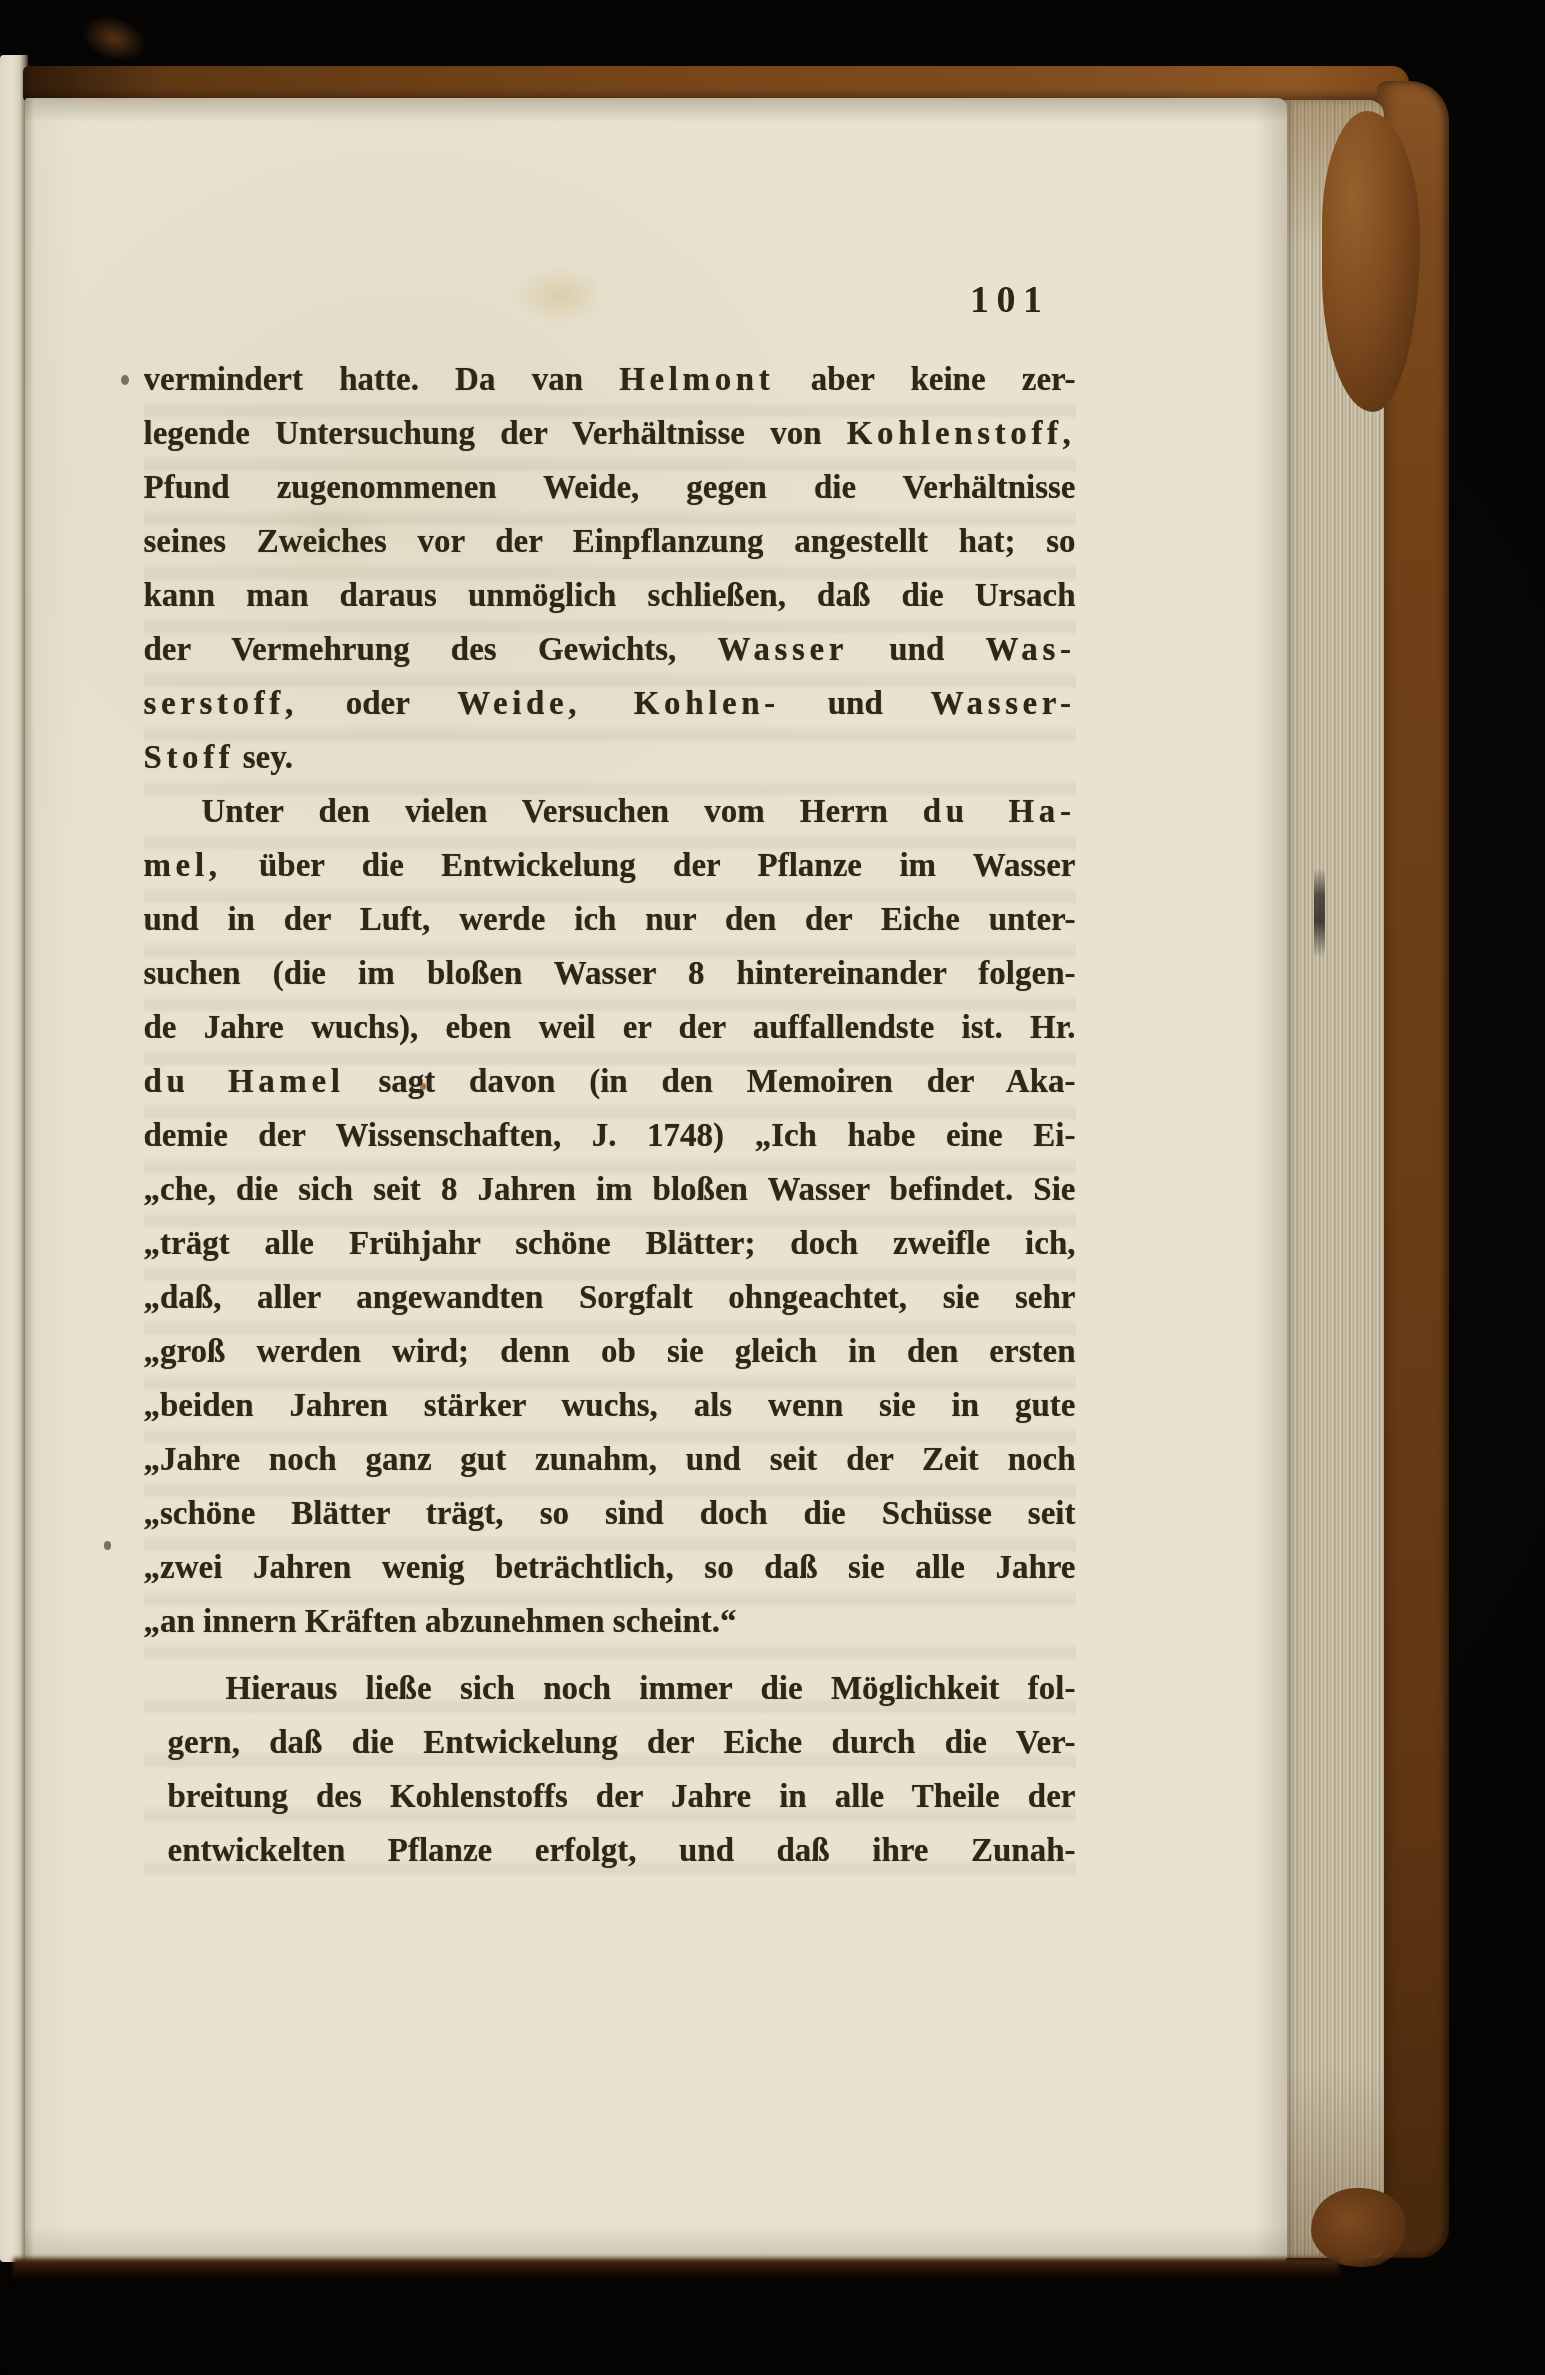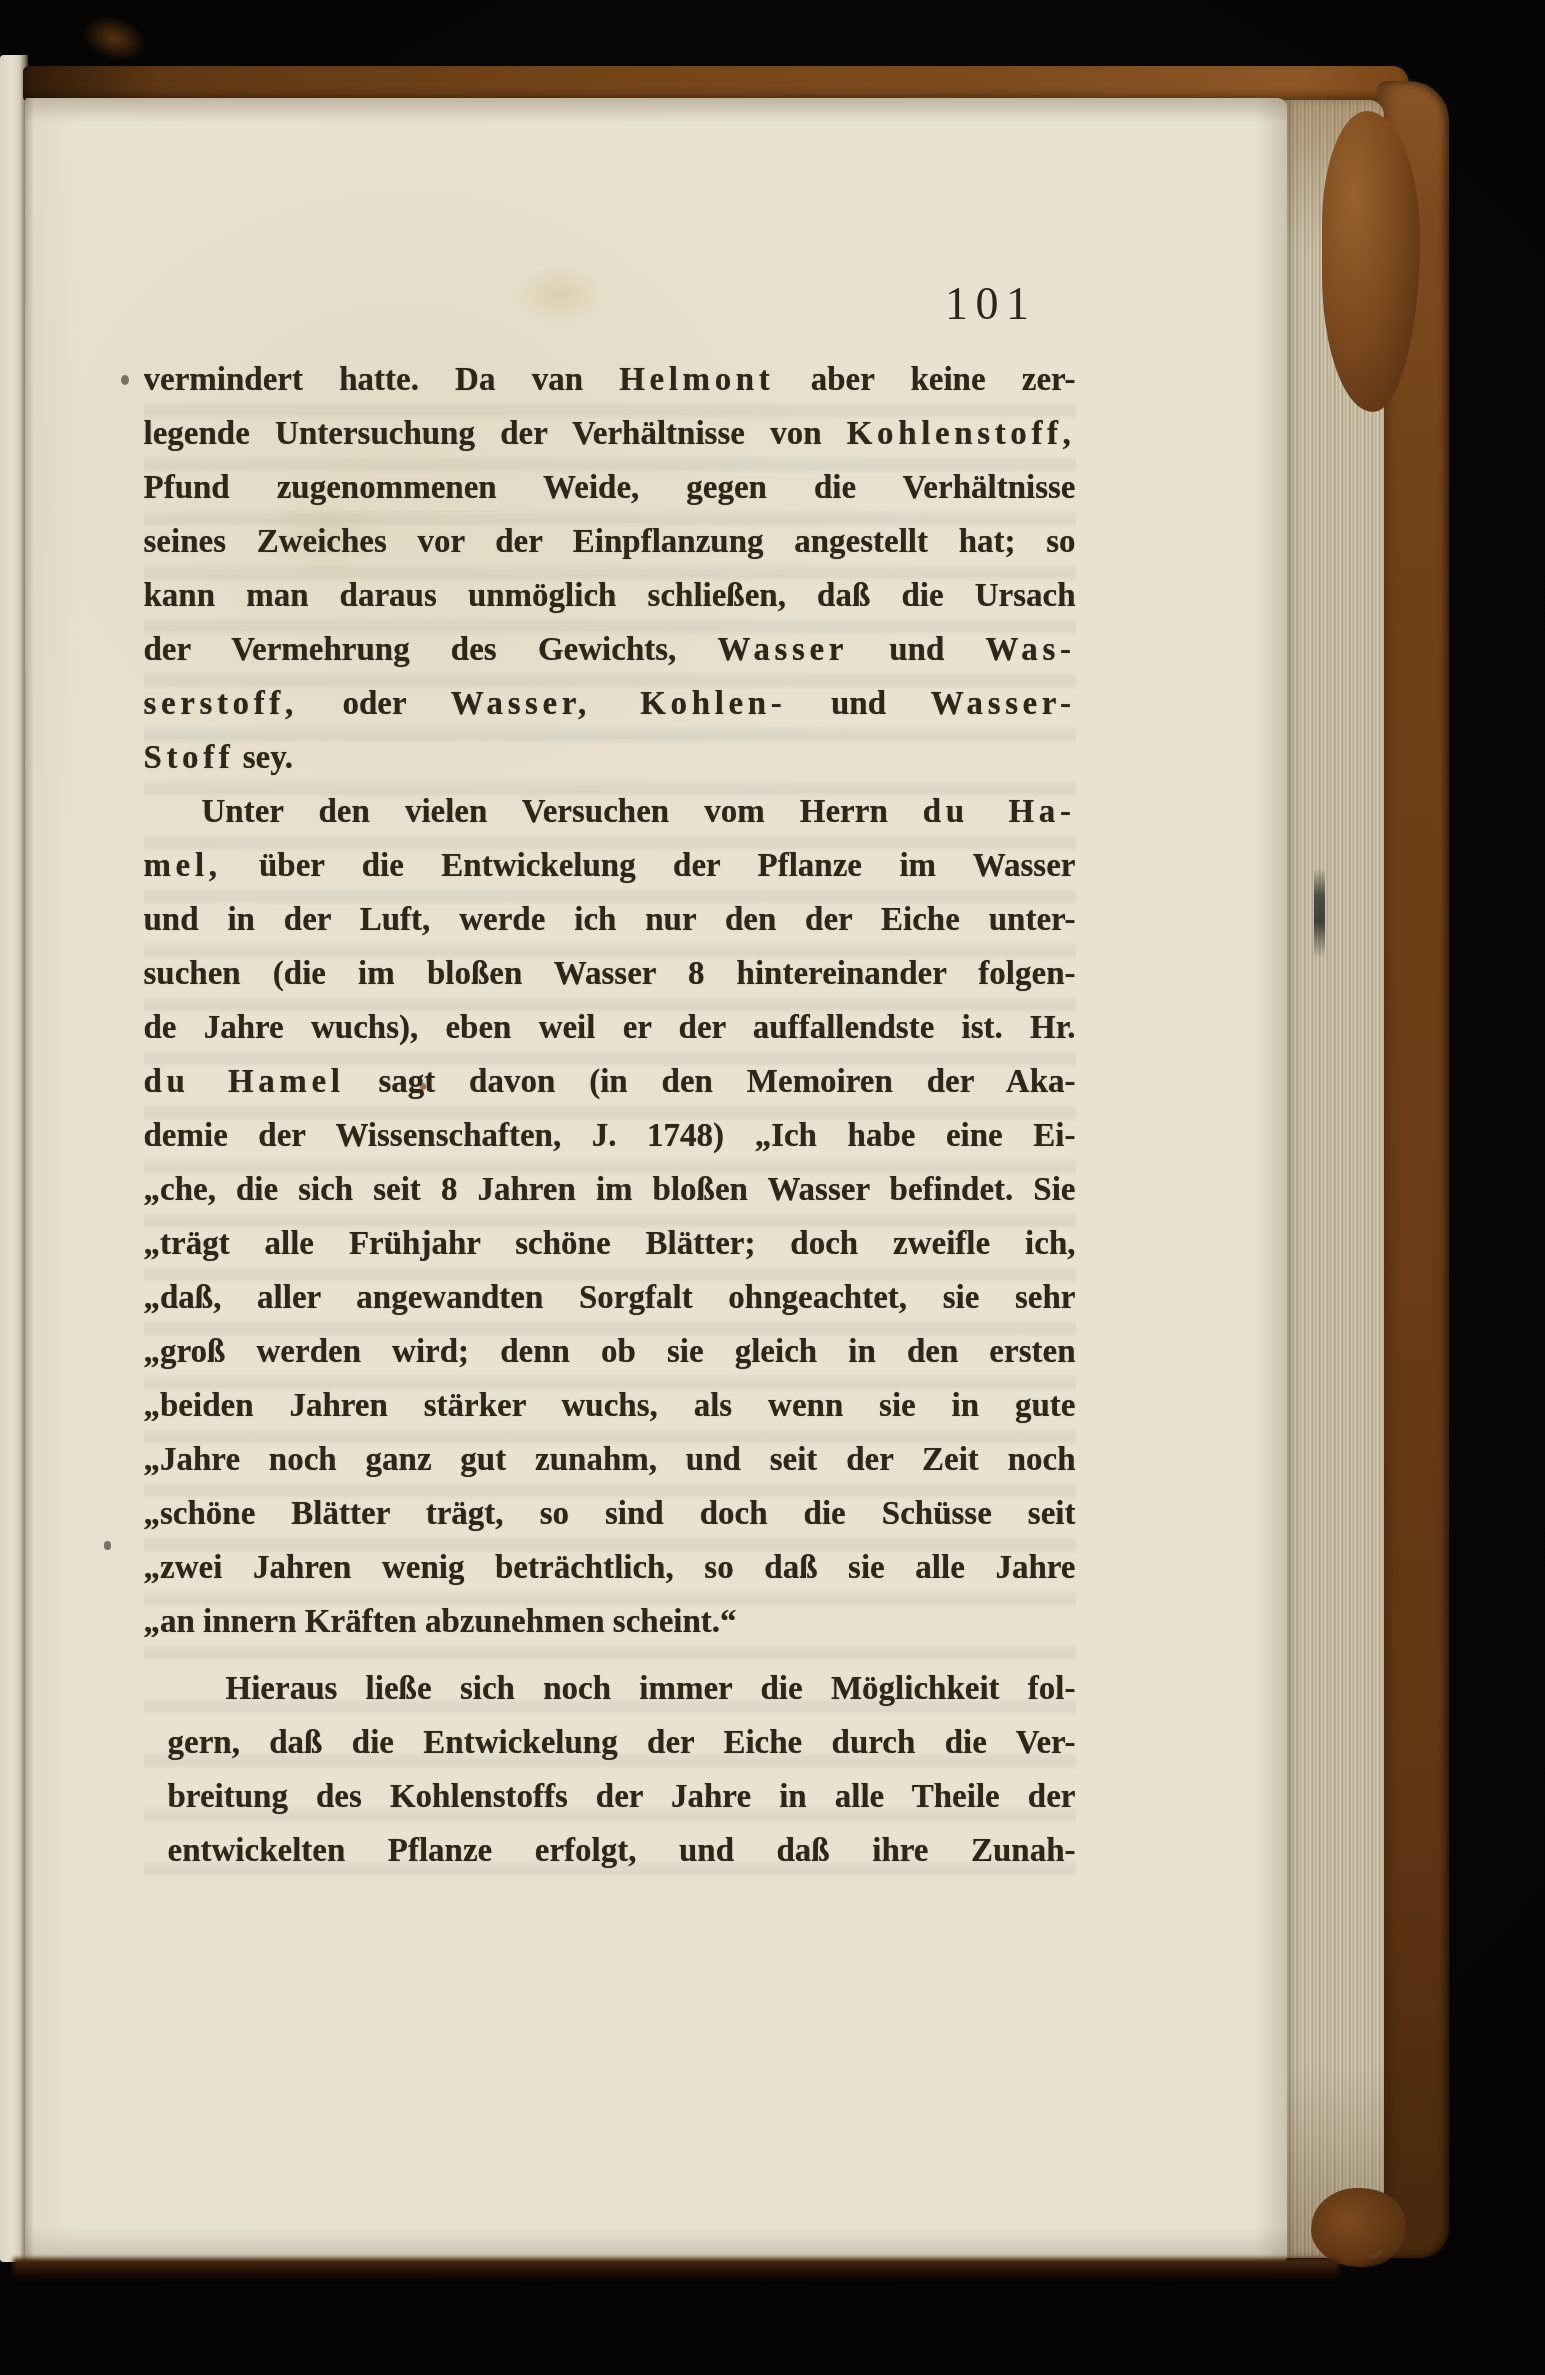--- a/index.html
+++ b/index.html
@@ -48,21 +48,21 @@
       radial-gradient(140% 120% at 50% 40%, rgba(0,0,0,0) 60%, rgba(125,112,88,.16) 100%),
       radial-gradient(60% 30% at 30% 18%, rgba(214,204,178,.35) 0%, rgba(0,0,0,0) 70%),
       linear-gradient(90deg, rgba(120,108,84,.45) 0px, rgba(200,192,170,.25) 9.4px, rgba(0,0,0,0) 52px),
       linear-gradient(270deg, rgba(130,118,92,.30) 0px, rgba(0,0,0,0) 32px),
       linear-gradient(180deg, rgba(110,98,76,.35) 0px, rgba(0,0,0,0) 24.5px),
       linear-gradient(0deg, rgba(110,98,76,.28) 0px, rgba(0,0,0,0) 38px),
       #e8e2d0;}
   .bottom-shadow{position:absolute;left:13px;top:2258px;width:1326px;height:22.6px;
     background:linear-gradient(180deg,#4f2d11 0%,#150a03 70%,rgba(0,0,0,0) 100%);filter:blur(1.9px);}
 
-  .pagenum{position:absolute;top:179px;right:250px;font-size:46px;font-weight:400;
+  .pagenum{position:absolute;top:179px;right:237px;font-size:38px;font-weight:700;
     letter-spacing:7.5px;color:#2e2618;}
 
   .textcol{position:absolute;left:119px;top:254px;width:932px;overflow:hidden;}
   .ghost{position:absolute;left:-15px;top:21px;width:951px;height:1676px;pointer-events:none;
     background:repeating-linear-gradient(180deg,
       rgba(0,0,0,0) 0px, rgba(0,0,0,0) 28px,
       rgba(105,110,98,.07) 34px, rgba(105,110,98,.09) 41px,
       rgba(0,0,0,0) 47px, rgba(0,0,0,0) 54px);}
   .para{position:relative;z-index:1;}
   .para + .para.gap{margin-top:13px;margin-left:24px;}
@@ -109,21 +109,21 @@
     <div class="textcol">
       <div class="ghost"></div>
 
     <div class="para">
           <div class="line"><span class="norm">vermindert hatte. Da van </span><span class="sperr">Helmont</span><span class="norm"> aber keine zer-</span></div>
           <div class="line"><span class="norm">legende Untersuchung der Verhältnisse von </span><span class="sperr">Kohlenstoff,</span></div>
           <div class="line"><span class="norm">Pfund zugenommenen Weide, gegen die Verhältnisse</span></div>
           <div class="line"><span class="norm">seines Zweiches vor der Einpflanzung angestellt hat; so</span></div>
           <div class="line"><span class="norm">kann man daraus unmöglich schließen, daß die Ursach</span></div>
           <div class="line"><span class="norm">der Vermehrung des Gewichts, </span><span class="sperr">Wasser</span><span class="norm"> und </span><span class="sperr">Was-</span></div>
-          <div class="line"><span class="sperr">serstoff,</span><span class="norm"> oder </span><span class="sperr">Wasser, Kohlen-</span><span class="norm"> und </span><span class="sperr">Wasser-</span></div>
+          <div class="line"><span class="sperr">serstoff,</span><span class="norm"> oder </span><span class="sperr">Weide, Kohlen-</span><span class="norm"> und </span><span class="sperr">Wasser-</span></div>
           <div class="line end"><span class="sperr">Stoff</span><span class="norm"> sey.</span></div>
         </div>
         <div class="para">
           <div class="line indent"><span class="norm">Unter den vielen Versuchen vom Herrn </span><span class="sperr">du Ha-</span></div>
           <div class="line"><span class="sperr">mel,</span><span class="norm"> über die Entwickelung der Pflanze im Wasser</span></div>
           <div class="line"><span class="norm">und in der Luft, werde ich nur den der Eiche unter-</span></div>
           <div class="line"><span class="norm">suchen (die im bloßen Wasser 8 hintereinander folgen-</span></div>
           <div class="line"><span class="norm">de Jahre wuchs), eben weil er der auffallendste ist. Hr.</span></div>
           <div class="line"><span class="sperr">du Hamel</span><span class="norm"> sagt davon (in den Memoiren der Aka-</span></div>
           <div class="line"><span class="norm">demie der Wissenschaften, J. 1748) „Ich habe eine Ei-</span></div>

